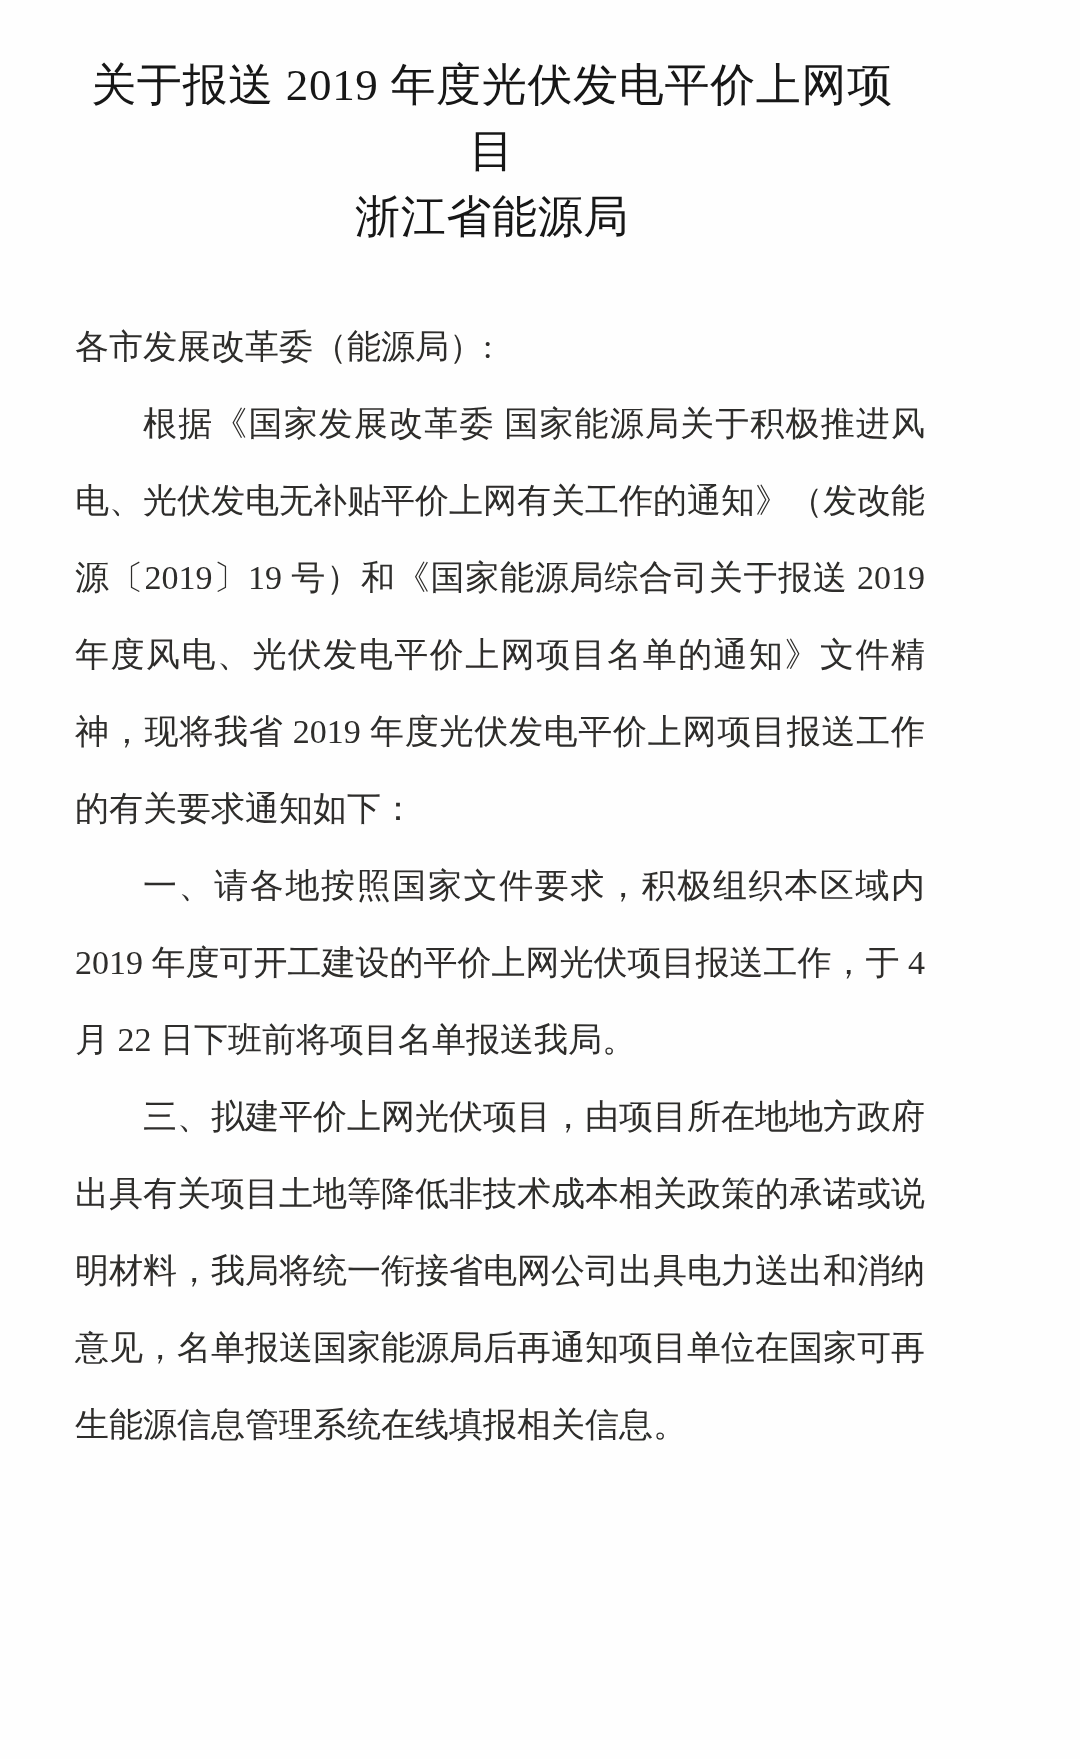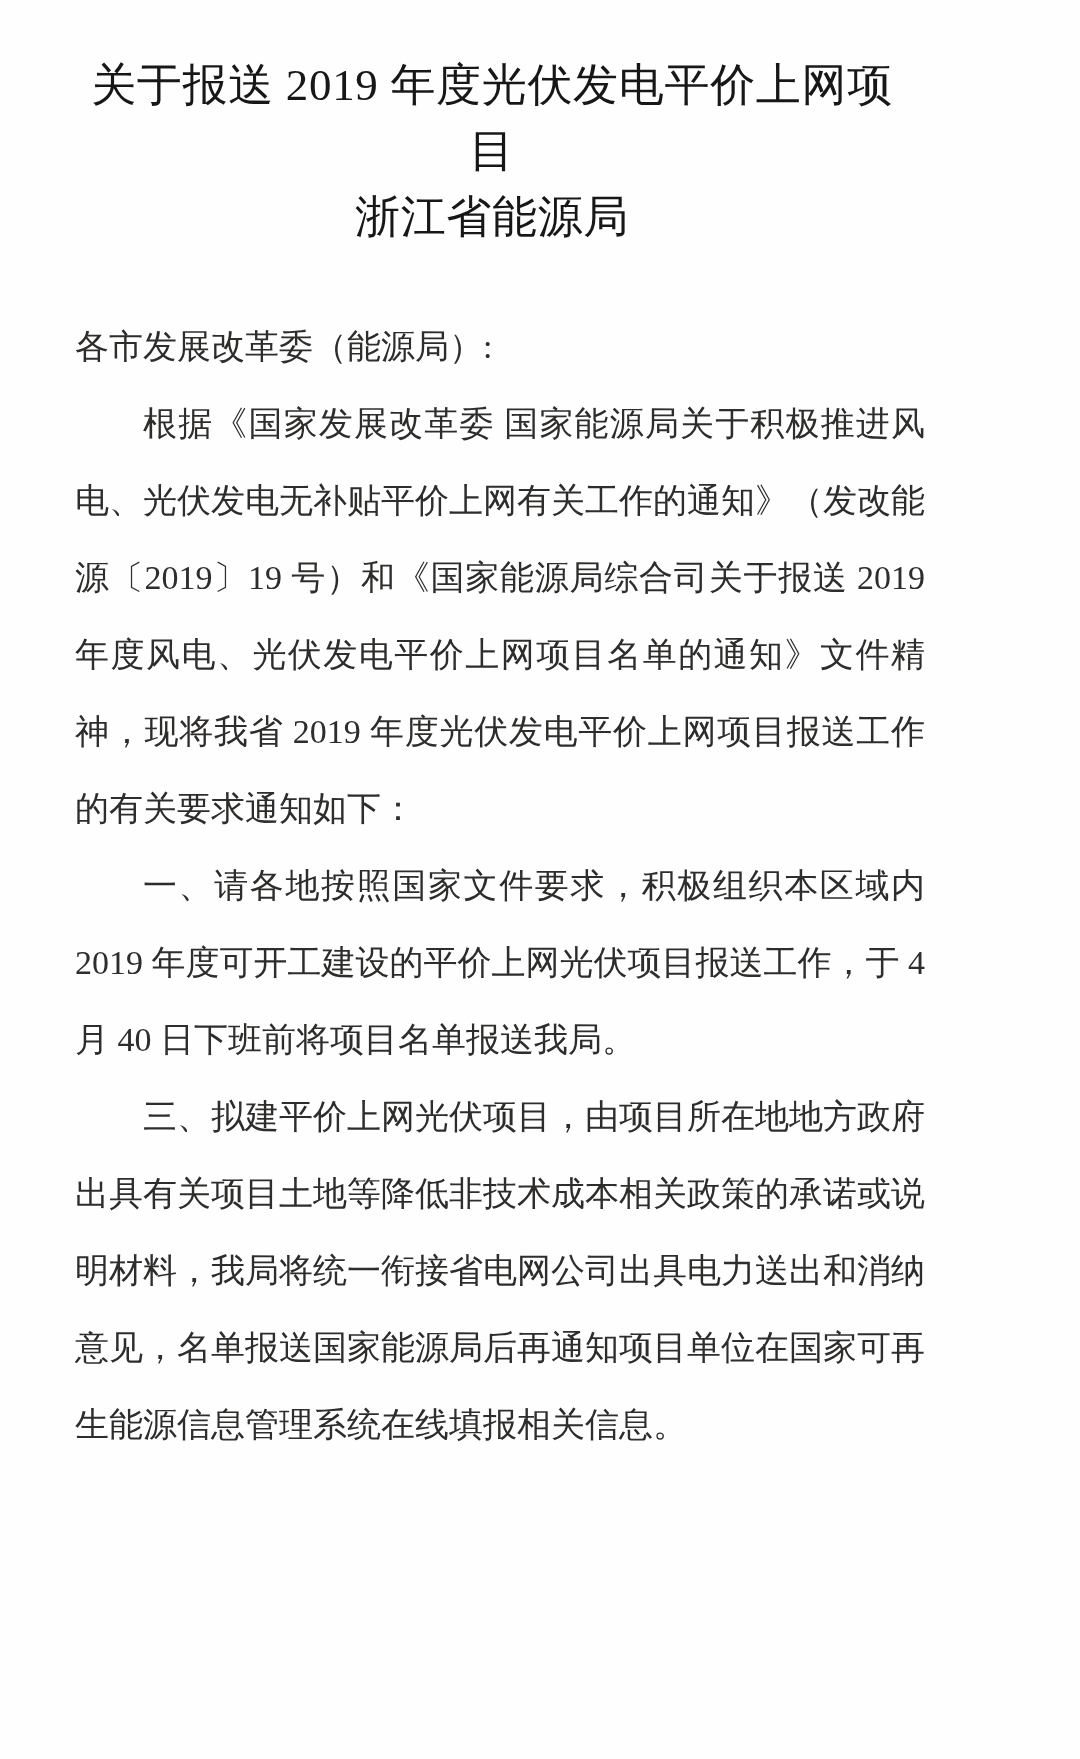--- a/index.html
+++ b/index.html
@@ -90,19 +90,19 @@
   <div class="content">
 
     <h1 class="title">
       <span class="tl">关于报送 2019 年度光伏发电平价上网项目</span>
       <span class="tl">浙江省能源局</span>
     </h1>
 
     <div class="body-text">
       <p class="salutation">各市发展改革委（能源局）:</p>
       <p class="para">根据《国家发展改革委 国家能源局关于积极推进风电、光伏发电无补贴平价上网有关工作的通知》（发改能源〔2019〕19 号）和《国家能源局综合司关于报送 2019 年度风电、光伏发电平价上网项目名单的通知》文件精神，现将我省 2019 年度光伏发电平价上网项目报送工作的有关要求通知如下：</p>
-      <p class="para">一、请各地按照国家文件要求，积极组织本区域内 2019 年度可开工建设的平价上网光伏项目报送工作，于 4 月 40 日下班前将项目名单报送我局。</p>
+      <p class="para">一、请各地按照国家文件要求，积极组织本区域内 2019 年度可开工建设的平价上网光伏项目报送工作，于 4 月 22 日下班前将项目名单报送我局。</p>
       <p class="para">三、拟建平价上网光伏项目，由项目所在地地方政府出具有关项目土地等降低非技术成本相关政策的承诺或说明材料，我局将统一衔接省电网公司出具电力送出和消纳意见，名单报送国家能源局后再通知项目单位在国家可再生能源信息管理系统在线填报相关信息。</p>
     </div>
 
   </div>
 
 </div>
 
 </body></html>

